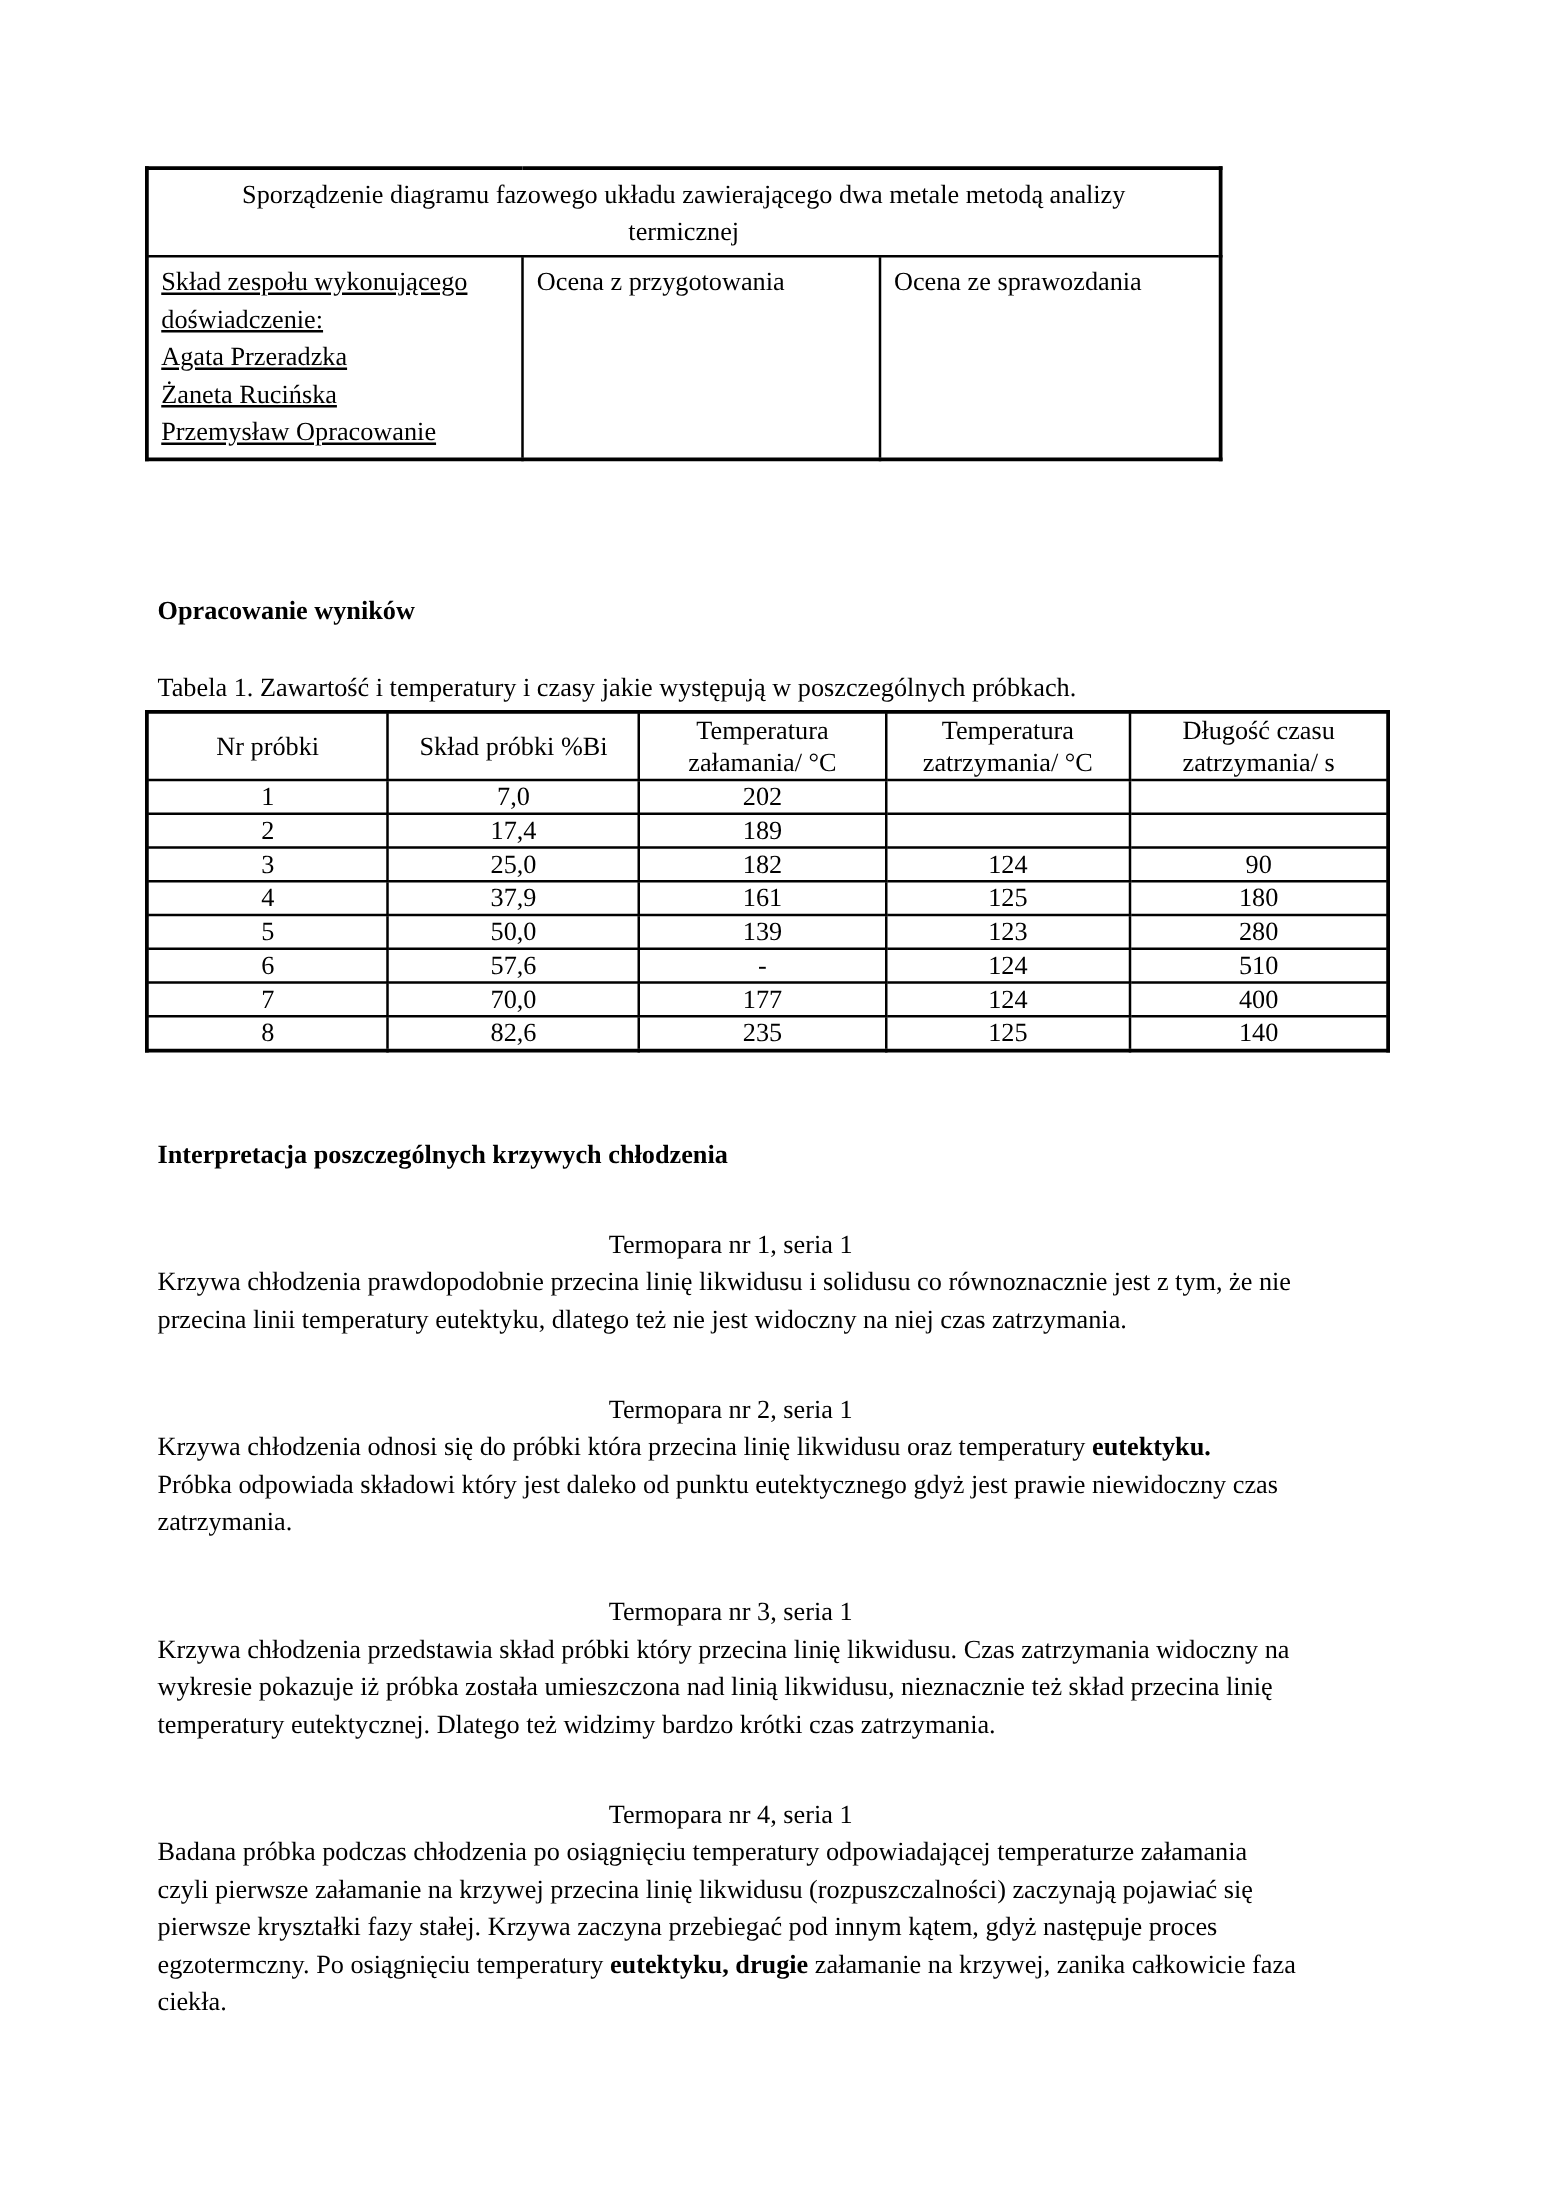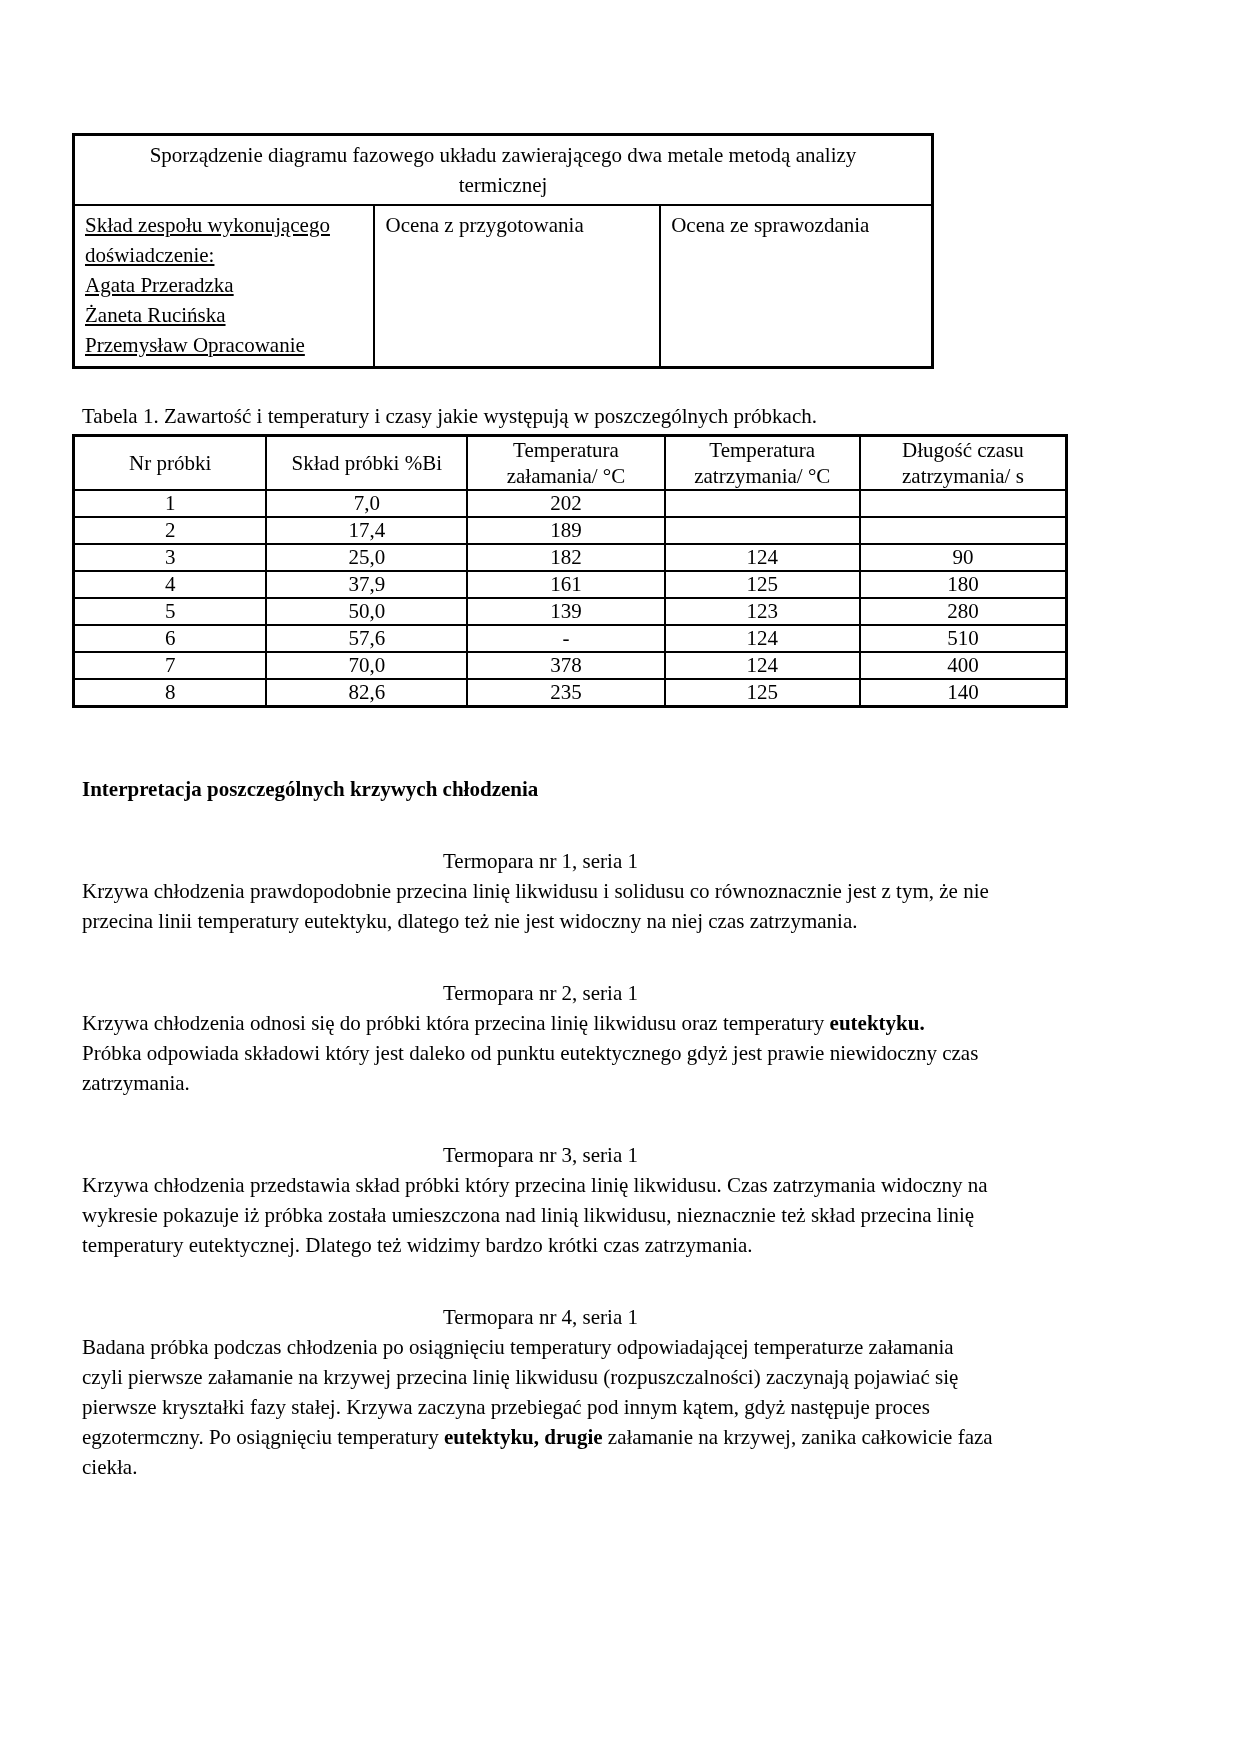--- a/index.html
+++ b/index.html
@@ -11,21 +11,21 @@
     position: relative;
     width: 1240px;
     height: 1754px;
     margin: 0 auto;
     background: #ffffff;
     color: #000000;
     font-family: "Liberation Serif", "DejaVu Serif", serif;
     font-size: 21px;
     line-height: 30px;
     box-sizing: border-box;
-    padding: 133px 133px 40px 72px;
+    padding: 133px 133px 40px 116px;
     overflow: hidden;
   }
   
   table { border-collapse: collapse; }
   .header-table {
     width: 862px;
     border: 3px solid #000;
   }
   .header-table td {
     border: 2px solid #000;
@@ -107,20 +107,21 @@
         <div>Agata Przeradzka</div>
         <div>Żaneta Rucińska</div>
         <div>Przemysław Opracowanie</div>
       </td>
       <td class="ocena-cell">Ocena z przygotowania</td>
       <td class="ocena-cell2">Ocena ze sprawozdania</td>
     </tr>
   </tbody>
     </table>
 
+  <div class="h-results">Opracowanie wyników</div>
 
   <div class="tab-caption">Tabela 1. Zawartość i temperatury i czasy jakie występują w poszczególnych próbkach.</div>
 
   <table class="data-table">
     <colgroup>
       <col style="width:168px">
         <col style="width:175px">
         <col style="width:172px">
       <col style="width:170px">
         <col style="width:180px">
@@ -171,21 +172,21 @@
     <tr>
       <td>6</td>
       <td>57,6</td>
       <td>-</td>
       <td>124</td>
       <td>510</td>
     </tr>
     <tr>
       <td>7</td>
       <td>70,0</td>
-      <td>378</td>
+      <td>177</td>
       <td>124</td>
       <td>400</td>
     </tr>
     <tr>
       <td>8</td>
       <td>82,6</td>
       <td>235</td>
       <td>125</td>
       <td>140</td>
     </tr>

